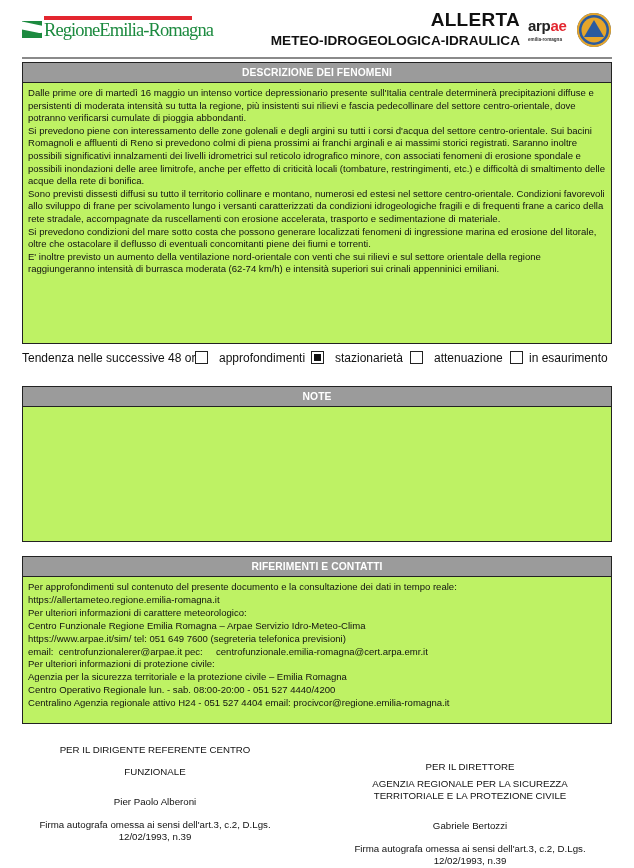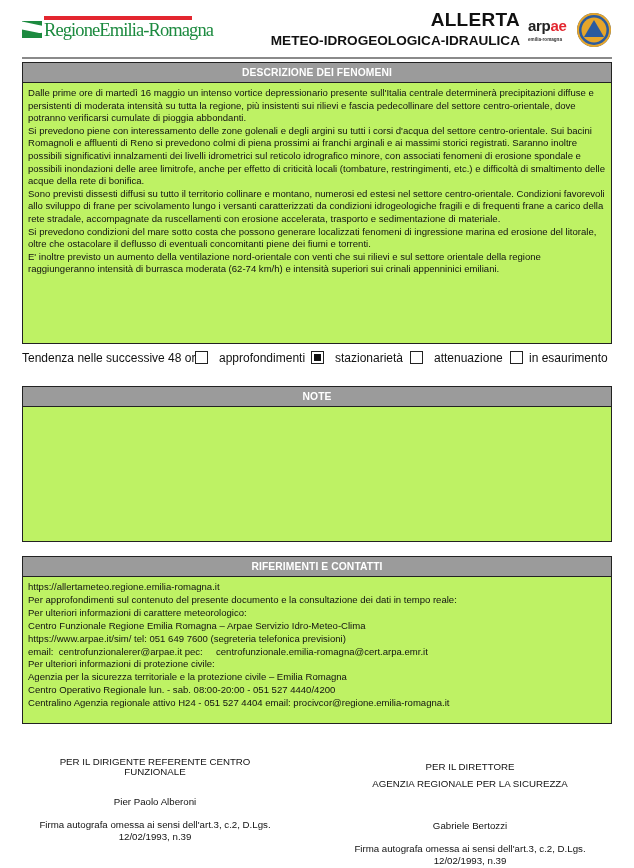--- a/index.html
+++ b/index.html
@@ -108,40 +108,41 @@
 </div>
 
 <div id="box-note" class="box">
   <div class="box-head">NOTE</div>
   <div class="box-body"></div>
 </div>
 
 <div id="box-ref" class="box">
   <div class="box-head">RIFERIMENTI E CONTATTI</div>
   <div class="box-body">
+    <p>Per approfondimenti sul contenuto del presente documento e la consultazione dei dati in tempo reale:</p>
     <p>https://allertameteo.regione.emilia-romagna.it</p>
-    <p>Per approfondimenti sul contenuto del presente documento e la consultazione dei dati in tempo reale:</p>
     <p>Per ulteriori informazioni di carattere meteorologico:</p>
     <p>Centro Funzionale Regione Emilia Romagna – Arpae Servizio Idro-Meteo-Clima</p>
     <p>https://www.arpae.it/sim/ tel: 051 649 7600 (segreteria telefonica previsioni)</p>
     <p style="white-space:pre;">email:  centrofunzionalerer@arpae.it pec:     centrofunzionale.emilia-romagna@cert.arpa.emr.it</p>
     <p>Per ulteriori informazioni di protezione civile:</p>
     <p>Agenzia per la sicurezza territoriale e la protezione civile – Emilia Romagna</p>
     <p>Centro Operativo Regionale lun. - sab. 08:00-20:00 - 051 527 4440/4200</p>
     <p>Centralino Agenzia regionale attivo H24 - 051 527 4404 email: procivcor@regione.emilia-romagna.it</p>
   </div>
 </div>
 
 <div id="sig-left" class="sig">
-  <div class="row" style="top:21px;text-align:center;">PER IL DIRIGENTE REFERENTE CENTRO</div>
+  <div class="row" style="top:9px;text-align:center;">PER IL DIRIGENTE REFERENTE CENTRO</div>
   <div class="row" style="top:31px;">FUNZIONALE</div>
   <div class="row" style="top:61px;">Pier Paolo Alberoni</div>
   <div class="row" style="top:84px;">Firma autografa omessa ai sensi dell'art.3, c.2, D.Lgs.</div>
   <div class="row" style="top:96px;">12/02/1993, n.39</div>
 </div>
 
 <div id="sig-right" class="sig">
   <div class="row" style="top:2px;">PER IL DIRETTORE</div>
   <div class="row" style="top:19px;">AGENZIA REGIONALE PER LA SICUREZZA</div>
+  <div class="row" style="top:31px;">TERRITORIALE E LA PROTEZIONE CIVILE</div>
   <div class="row" style="top:61px;">Gabriele Bertozzi</div>
   <div class="row" style="top:84px;">Firma autografa omessa ai sensi dell'art.3, c.2, D.Lgs.</div>
   <div class="row" style="top:96px;">12/02/1993, n.39</div>
 </div>
 
 </body></html>

